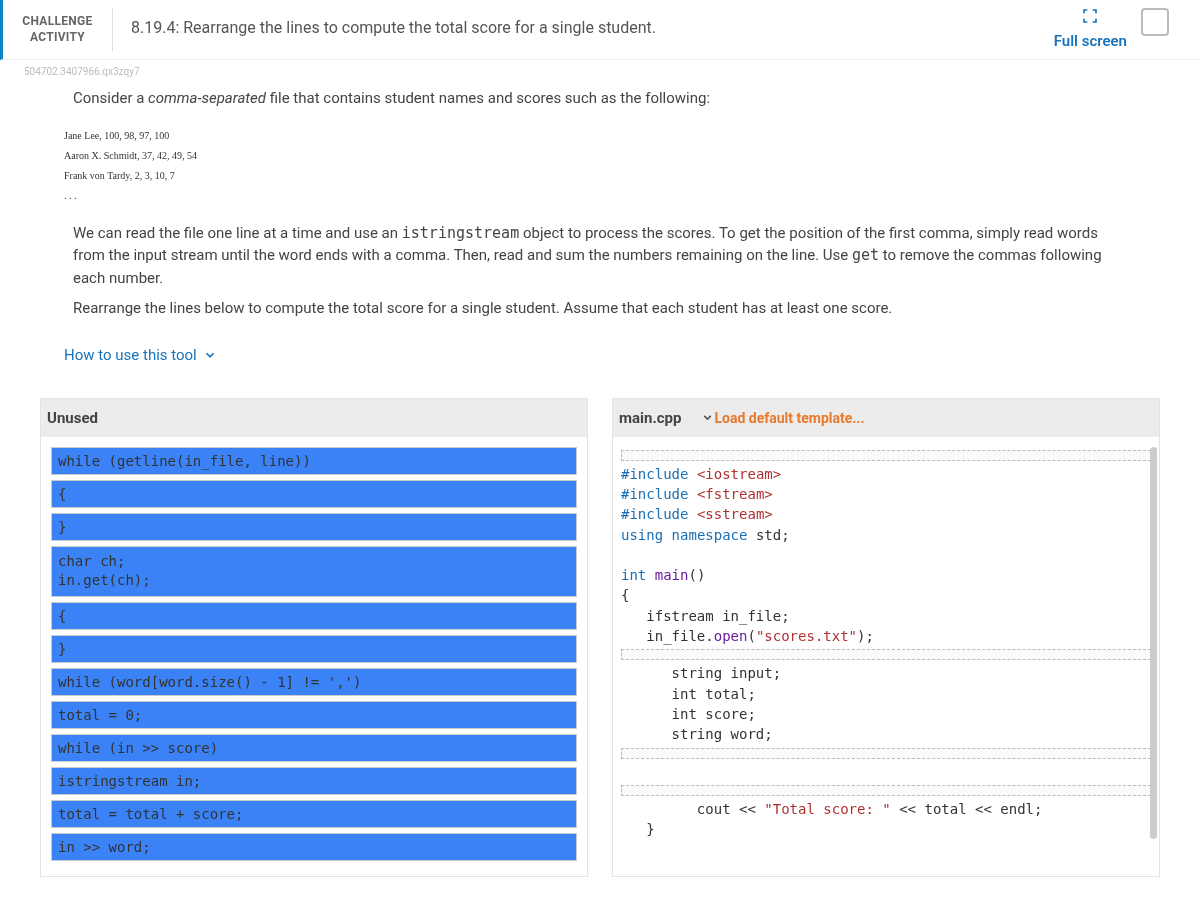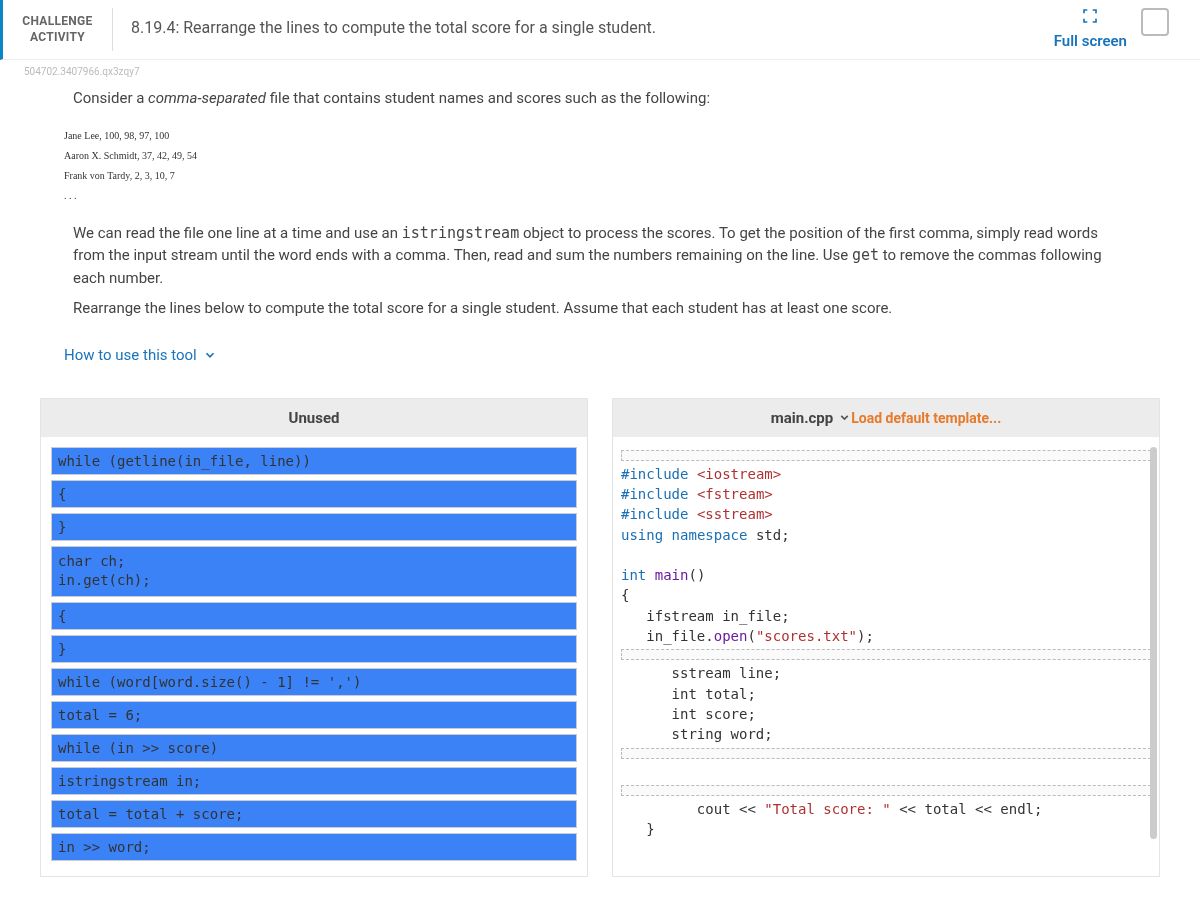--- a/index.html
+++ b/index.html
@@ -93,33 +93,33 @@
     border: 1px solid #e4e4e4;
     display: flex;
     flex-direction: column;
   }
   .panel-header {
     background: #ececec;
     padding: 10px 6px;
     font-weight: 700;
     color: #444;
     display: flex;
-    justify-content: center;
+    justify-content: flex-start;
     align-items: center;
   }
   .panel-header .right-link {
     font-weight: 700;
     color: #e77a2b;
     cursor: pointer;
     font-size: 14px;
   }
   .file-dd {
     display: inline-flex;
     align-items: center;
-    gap: 5px;
+    gap: 20px;
     cursor: pointer;
   }
   .file-dd svg { width: 13px; height: 13px; }
 
   .unused-body {
     padding: 10px 10px;
     overflow-y: auto;
   }
   .drag-line {
     border: 1px solid #ccc;
@@ -218,21 +218,21 @@
       </div>
       <div class="unused-body">
         <div class="drag-line">while (getline(in_file, line))</div>
         <div class="drag-line">{</div>
         <div class="drag-line">}</div>
         <div class="drag-line multi">char ch;
 in.get(ch);</div>
         <div class="drag-line">{</div>
         <div class="drag-line">}</div>
         <div class="drag-line">while (word[word.size() - 1] != ',')</div>
-        <div class="drag-line">total = 6;</div>
+        <div class="drag-line">total = 0;</div>
         <div class="drag-line">while (in &gt;&gt; score)</div>
         <div class="drag-line">istringstream in;</div>
         <div class="drag-line">total = total + score;</div>
         <div class="drag-line">in &gt;&gt; word;</div>
       </div>
     </div>
 
     <div class="panel">
       <div class="panel-header">
         <span class="file-dd">
@@ -245,21 +245,21 @@
       </div>
       <div class="code-body"><div class="slot"></div><span class="kw-blue">#include</span> <span class="kw-red">&lt;iostream&gt;</span>
 <span class="kw-blue">#include</span> <span class="kw-red">&lt;fstream&gt;</span>
 <span class="kw-blue">#include</span> <span class="kw-red">&lt;sstream&gt;</span>
 <span class="kw-blue">using</span> <span class="kw-blue">namespace</span><span> std;</span>
 
 <span class="kw-blue">int</span> <span class="kw-func">main</span><span>()</span>
 <span>{</span>
 <span>   ifstream in_file;</span>
 <span>   in_file.</span><span class="kw-func">open</span><span>(</span><span class="kw-str">"scores.txt"</span><span>);</span>
-<div class="slot"></div><span>      sstream line;</span>
+<div class="slot"></div><span>      string input;</span>
 <span>      int total;</span>
 <span>      int score;</span>
 <span>      string word;</span>
 <div class="slot"></div>
 <div class="slot"></div><span>         cout &lt;&lt; </span><span class="kw-str">"Total score: "</span><span> &lt;&lt; total &lt;&lt; endl;</span>
 <span>   }</span><div class="scrollbar-right"></div></div>
     </div>
 
   </div>
 

